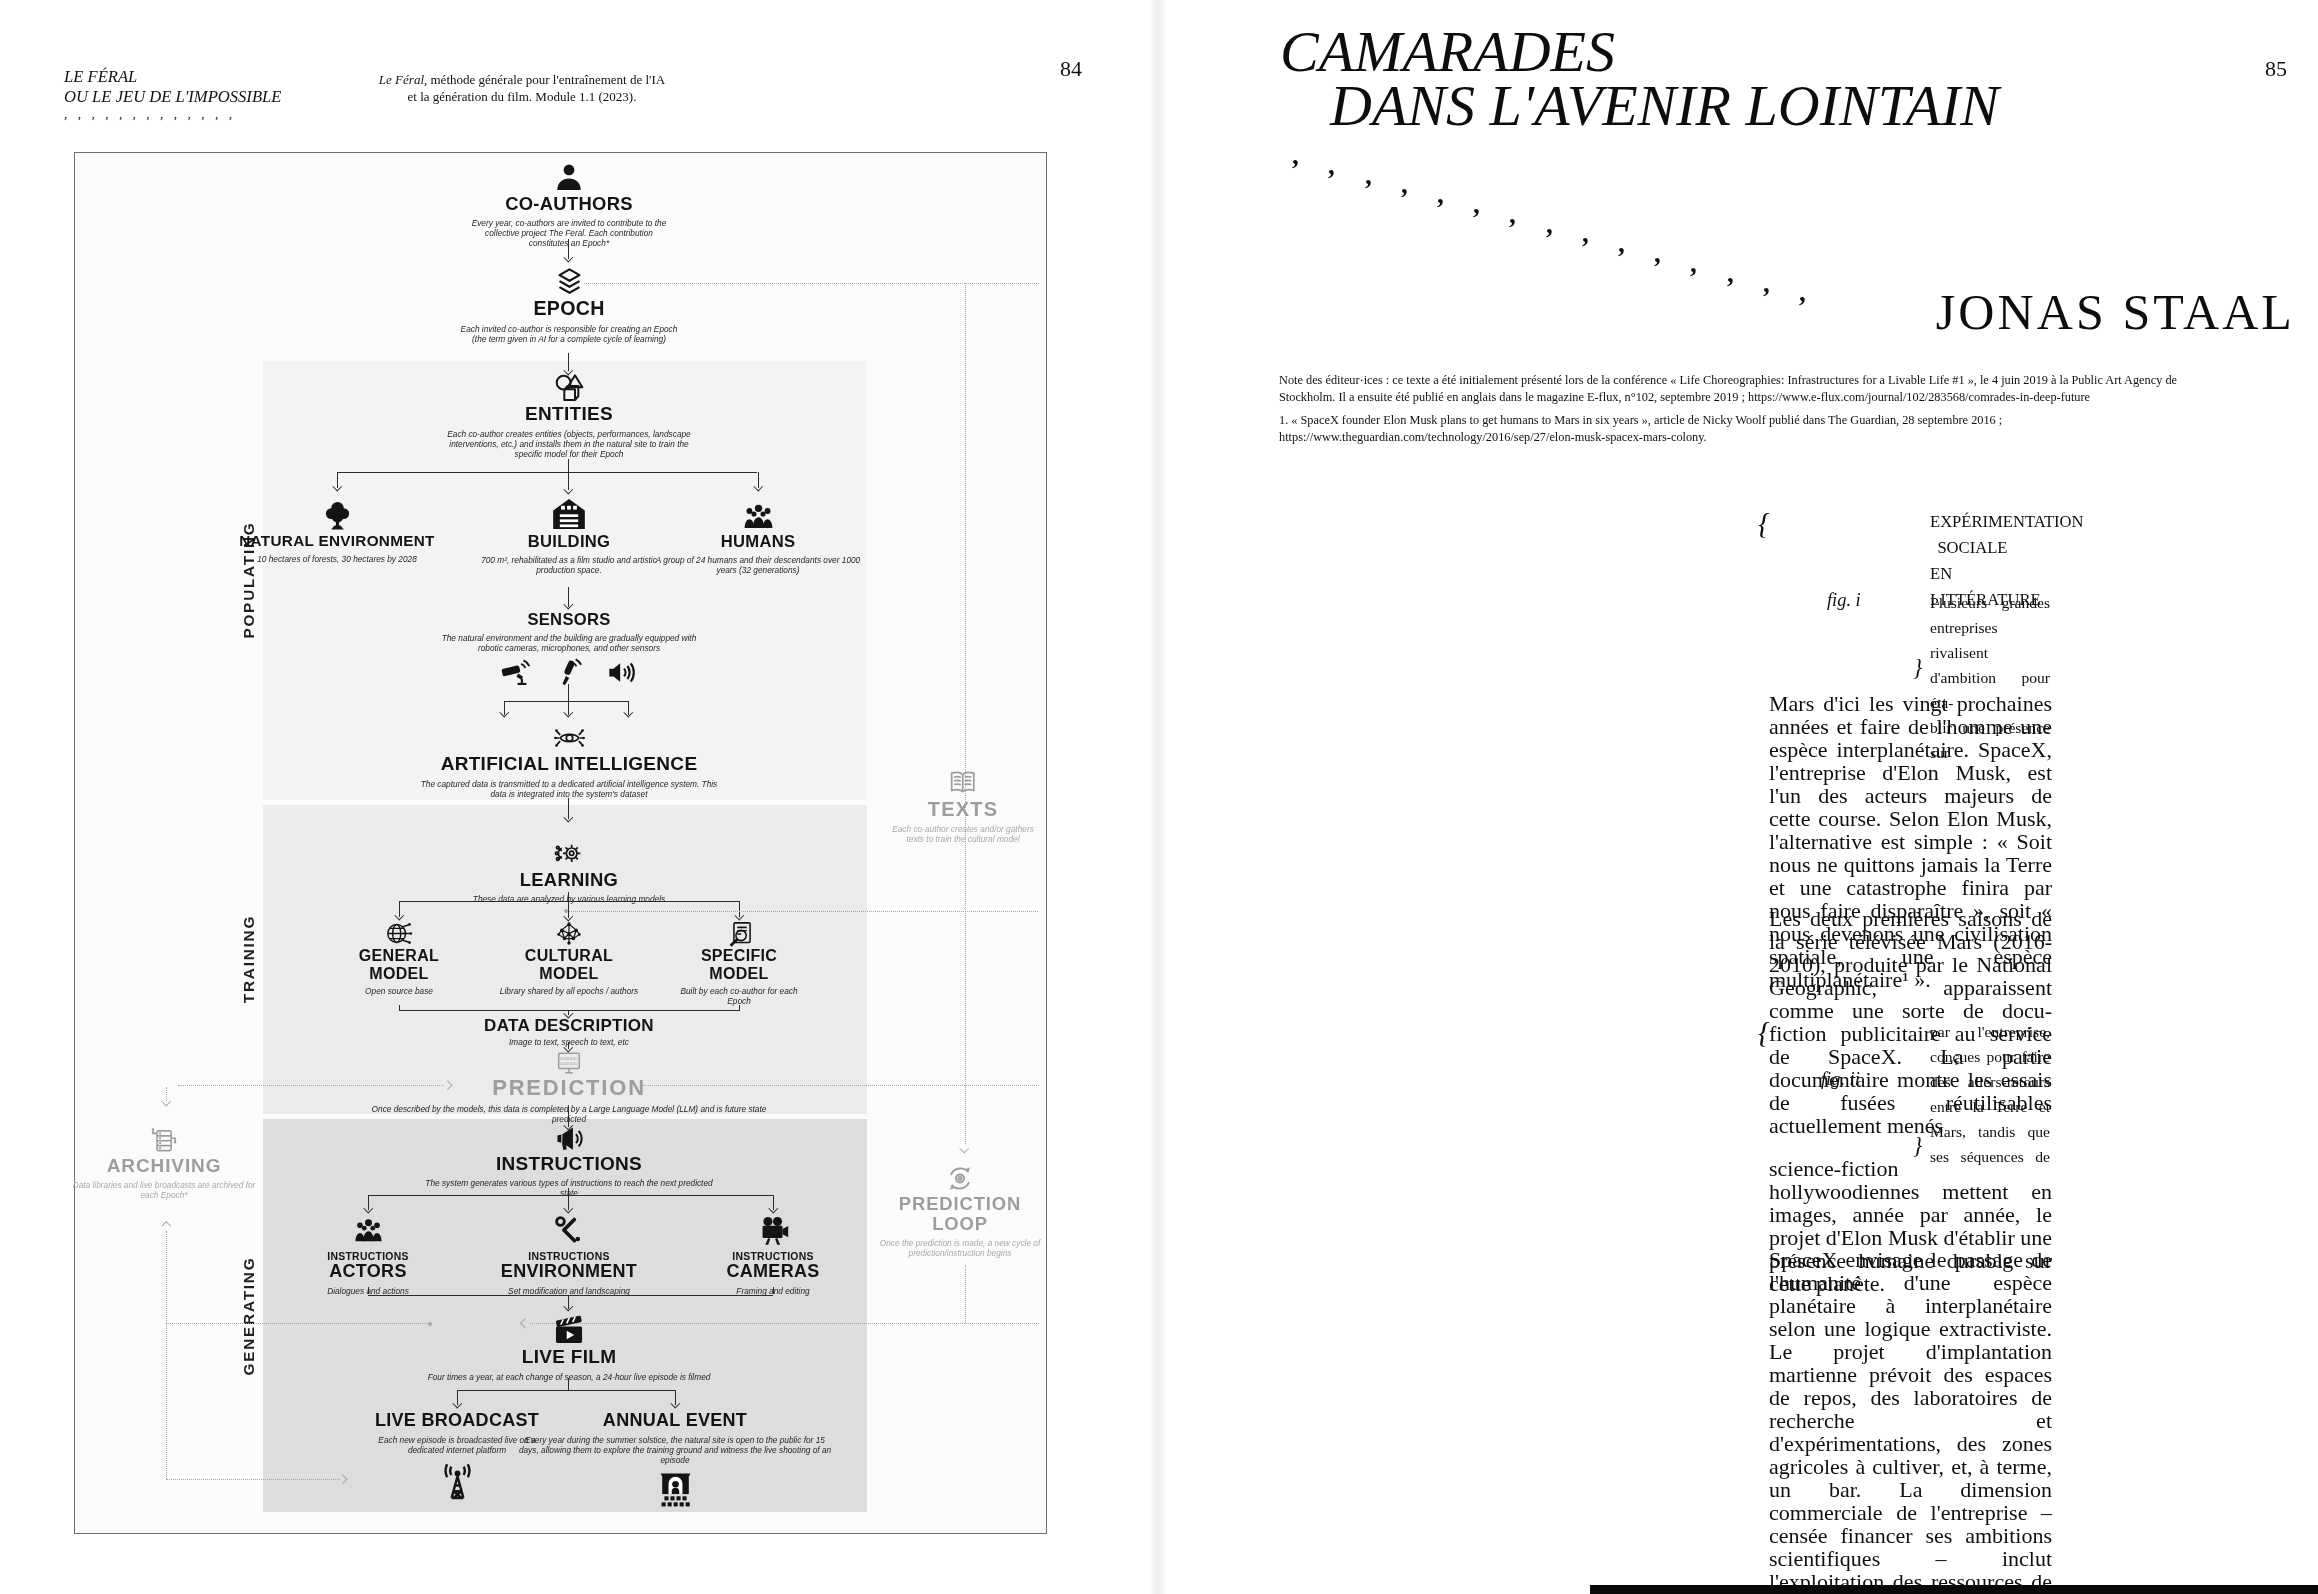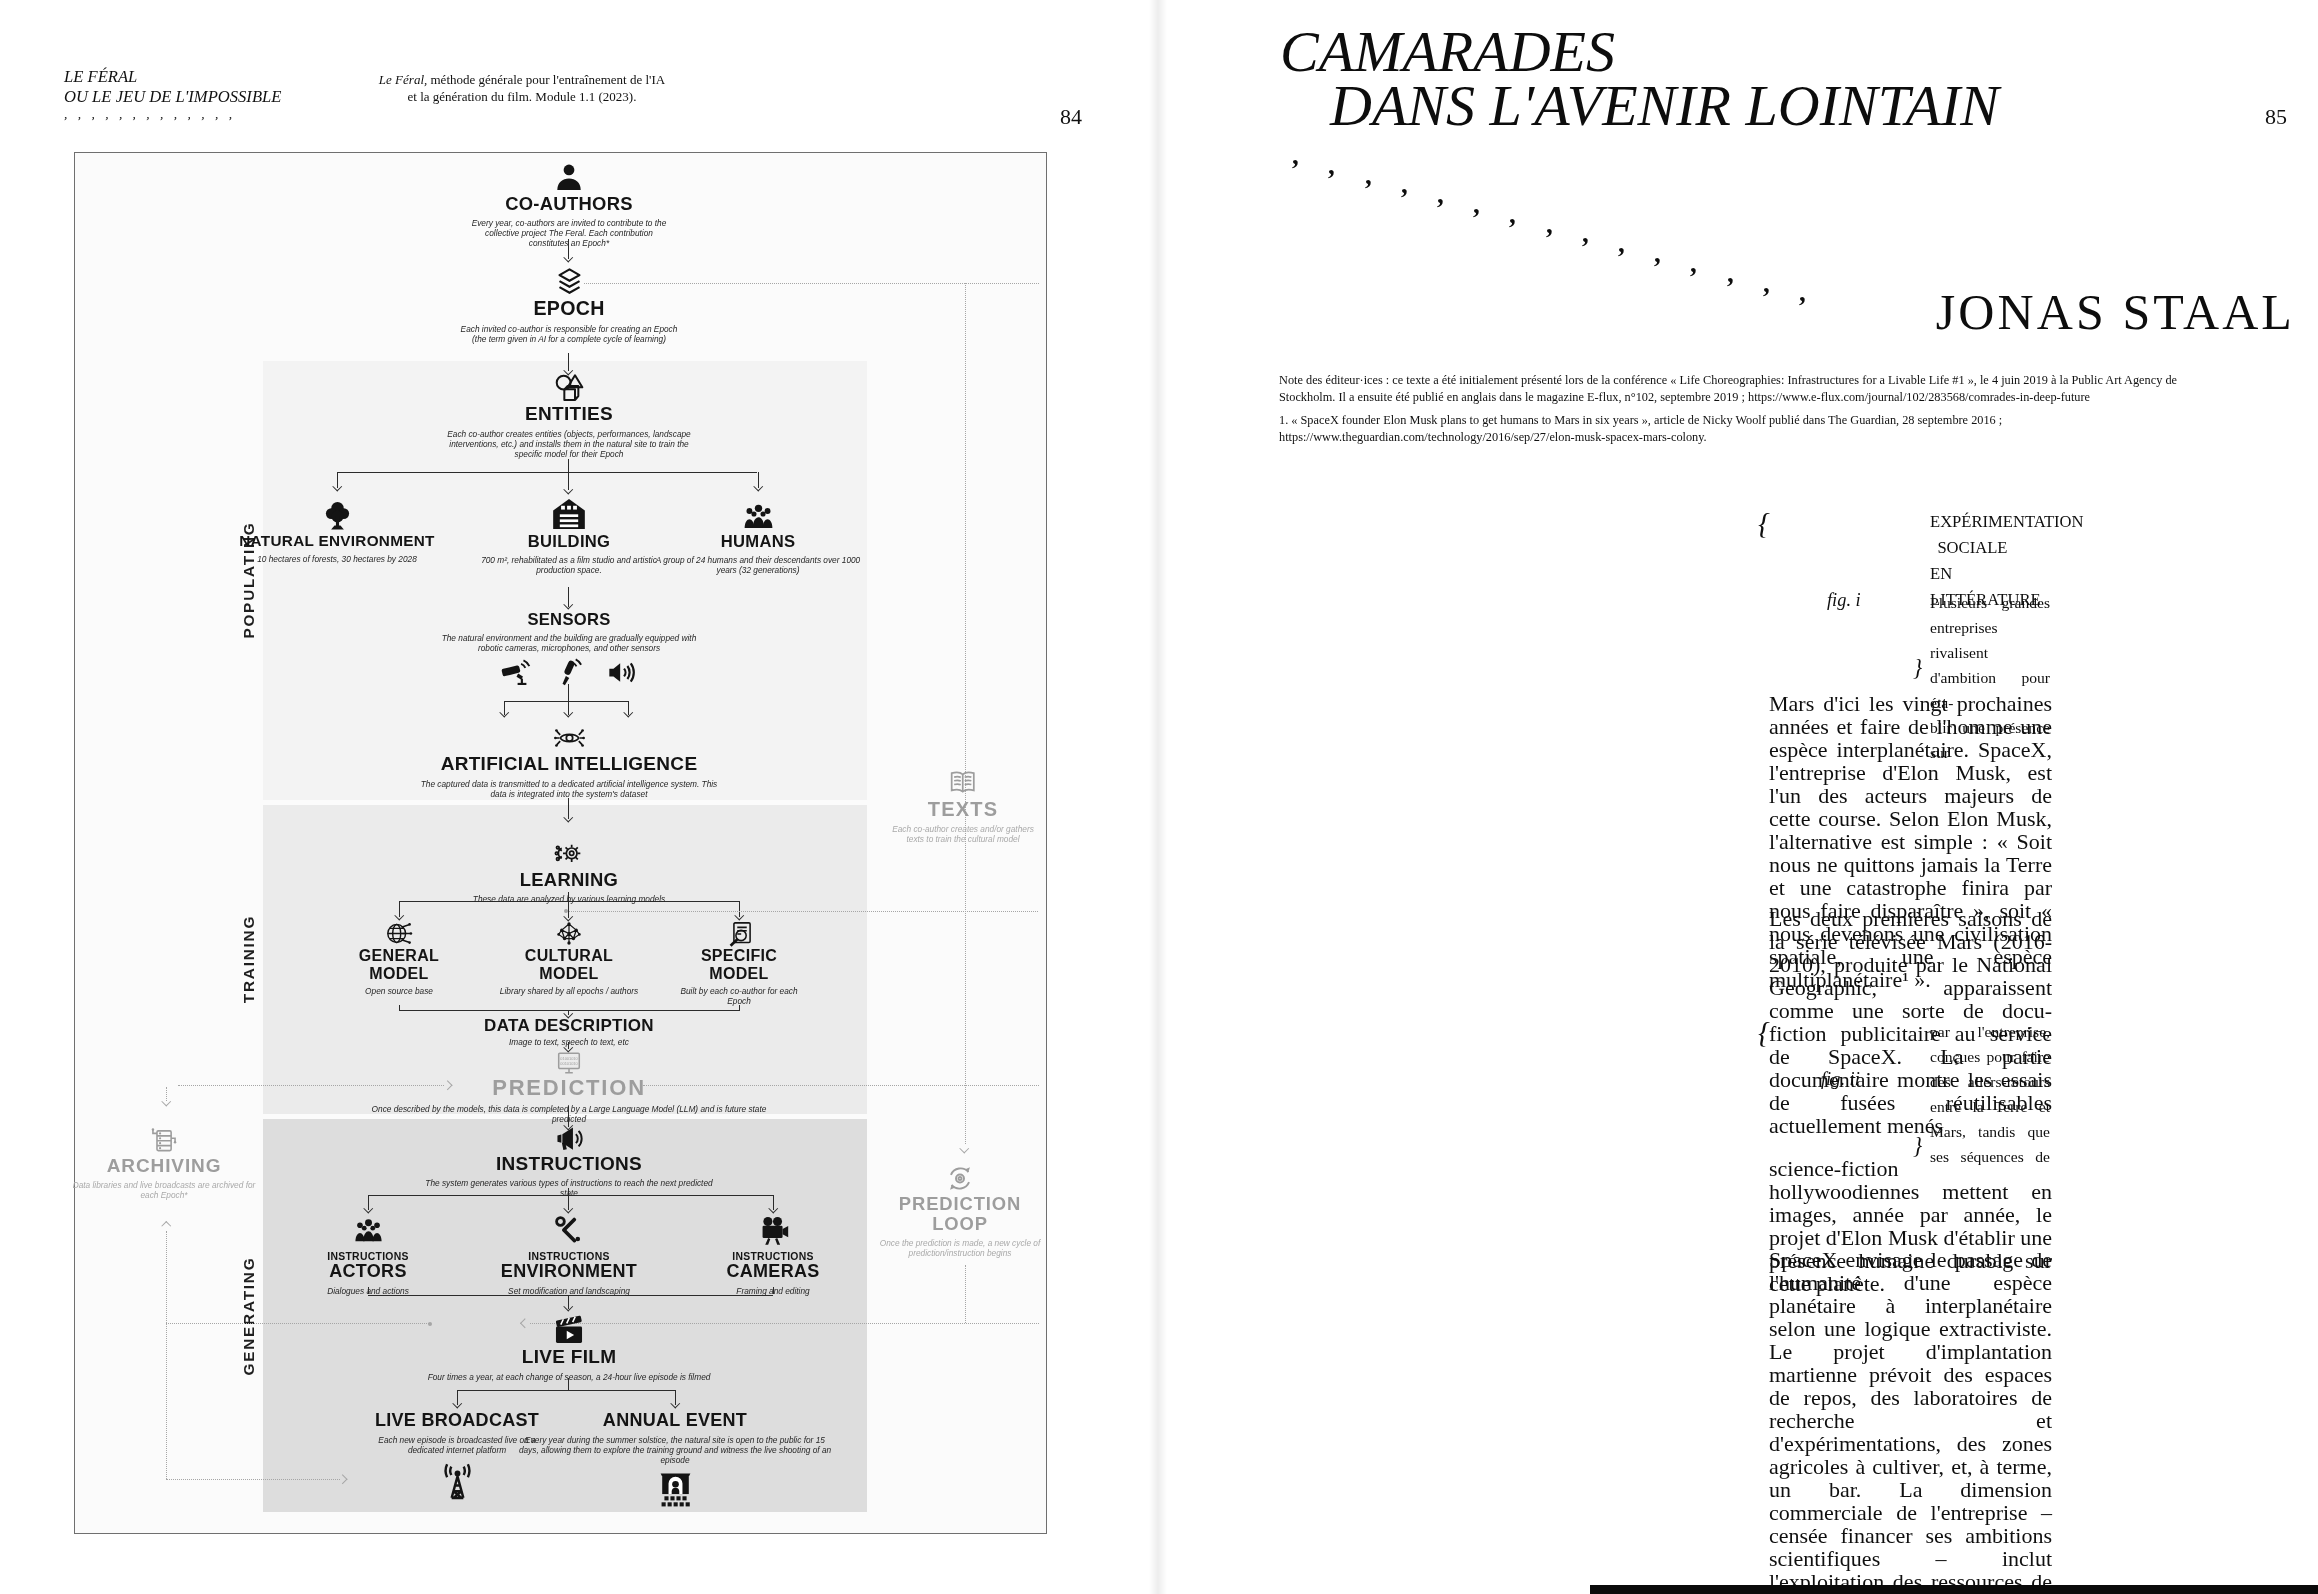--- a/index.html
+++ b/index.html
@@ -37,21 +37,21 @@
   .dh{position:absolute;height:0;border-top:1.3px dotted #a6a6a6;}
   .chevg{position:absolute;width:5.5px;height:5.5px;border-right:1.1px solid #a6a6a6;border-bottom:1.1px solid #a6a6a6;}
   .cv-down{transform:rotate(45deg);} .cv-right{transform:rotate(-45deg);}
   .cv-up{transform:rotate(-135deg);} .cv-left{transform:rotate(135deg);}
   .dot{position:absolute;width:4.3px;height:4.3px;border-radius:50%;background:#a6a6a6;}
 
   
   .lp-head{font-family:"Liberation Serif",serif;font-style:italic;font-size:16.6px;line-height:19.6px;color:#111;}
   .commarow{font-family:"Liberation Serif",serif;font-style:italic;font-size:13.5px;letter-spacing:1.2px;white-space:pre;color:#111;}
   .lp-caption{font-family:Liberation Serif, serif;font-size:13px;line-height:17px;text-align:center;color:#111;}
-  .pgnum{font-family:"Liberation Serif",serif;font-size:22px;color:#111;margin-top:48px;}
+  .pgnum{font-family:"Liberation Serif",serif;font-size:22px;color:#111;}
 
   
   .rp-title{font-family:"Liberation Serif",serif;font-style:italic;font-size:58px;line-height:1;color:#0d0d0d;white-space:nowrap;}
   .rp-author{font-family:"Liberation Serif",serif;font-size:50px;letter-spacing:3.1px;color:#0d0d0d;text-align:right;}
   .rcomma{position:absolute;font-family:"Liberation Serif",serif;font-weight:bold;font-size:27px;color:#0d0d0d;}
   .smallnote{font-family:"Liberation Serif",serif;font-size:12.3px;line-height:17px;color:#111;}
   .bodycopy{font-family:"Liberation Serif",serif;font-size:22px;line-height:23px;text-align:justify;color:#0f0f0f;}
   .hline-head{font-family:"Liberation Serif",serif;font-size:16.6px;line-height:26px;color:#0f0f0f;}
   .nline{font-family:"Liberation Serif",serif;font-size:15.6px;line-height:25px;text-align:justify;text-align-last:justify;color:#0f0f0f;}
   .figlab{font-family:"Liberation Serif",serif;font-style:italic;font-size:18.4px;color:#0f0f0f;}

